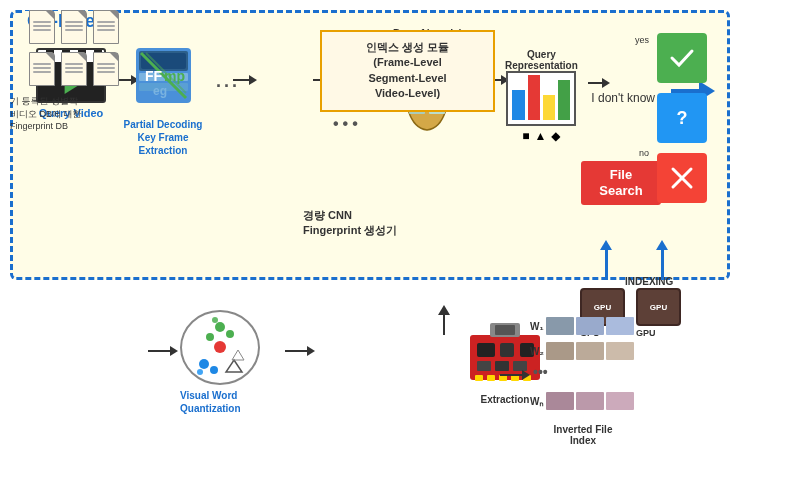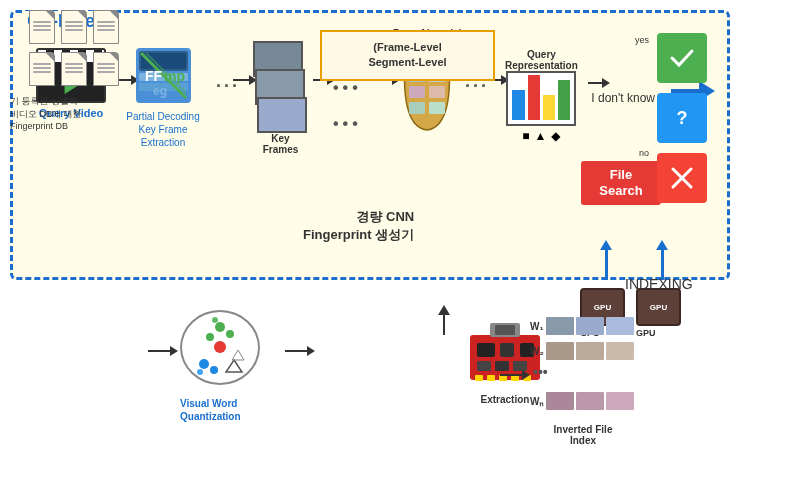--- a/index.html
+++ b/index.html
@@ -109,22 +109,22 @@
       position: absolute;
       top: 30px;
       left: 110px;
       width: 80px;
       text-align: center;
     }
 
     .ffmpeg-label {
       font-size: 10px;
       color: #1a6fce;
-      font-weight: normal;
-      margin-top: 2px;
+      font-weight: bold;
+      margin-top: 10px;
       line-height: 1.3;
     }
 
     .frame-stack {
       position: relative;
       width: 55px;
       height: 90px;
       margin: 0 auto;
     }
 
@@ -290,21 +290,21 @@
       background: #fff;
       display: flex;
       align-items: center;
       justify-content: center;
     }
 
     .vw-label {
       font-size: 10px;
       color: #1a6fce;
       font-weight: bold;
-      margin-top: 12px;
+      margin-top: 4px;
       line-height: 1.3;
     }
 
     
     .index-box {
       position: absolute;
       top: 30px;
       left: 320px;
       width: 175px;
       border: 2px solid #e8a000;
@@ -393,46 +393,35 @@
       </div>
     </div>
 
     <span class="dashed-dots" style="position:absolute;top:58px;left:203px;">...</span>
 
     <div class="arrow-right" style="position:absolute;top:62px;left:220px;">
       <div class="arrow-line" style="width:16px;"></div>
       <div class="arrow-head"></div>
     </div>
 
-    <div style="position:absolute;top:28px;left:240px;">
-      <div class="frame-stack">
-        <div class="frame-item" style="top:0;left:0;background:#778899;"></div>
-        <div class="frame-item" style="top:28px;left:2px;background:#8899aa;"></div>
-        <div class="frame-item" style="top:56px;left:4px;background:#99aacc;"></div>
-      </div>
-      <div style="font-size:10px;color:#333;font-weight:bold;text-align:center;margin-top:2px;">
-        <div>Key</div>
-        <div>Frames</div>
-      </div>
-    </div>
 
     <div class="arrow-right" style="position:absolute;top:62px;left:300px;">
       <div class="arrow-line" style="width:14px;"></div>
       <div class="arrow-head"></div>
     </div>
 
     <div style="position:absolute;top:30px;left:320px;">
       <div class="dots-stack">
         <div class="dot-row">•••</div>
         <div class="dot-row">•••</div>
         <div class="dot-row">•••</div>
       </div>
     </div>
 
-    <div style="position:absolute;top:195px;left:290px;font-size:13px;color:#333;font-weight:bold;text-align:right;line-height:1.4;">
+    <div style="position:absolute;top:195px;left:290px;font-size:11px;color:#333;font-weight:bold;text-align:left;line-height:1.4;">
       <div>경량 CNN</div>
       <div>Fingerprint 생성기</div>
     </div>
 
     <div class="arrow-right" style="position:absolute;top:62px;left:365px;">
       <div class="arrow-line" style="width:14px;"></div>
       <div class="arrow-head"></div>
     </div>
 
     <div style="position:absolute;top:15px;left:380px;">
@@ -524,21 +513,21 @@
   <div style="position:absolute;top:288px;left:580px;">
     <div class="gpu-chip">GPU</div>
     <div class="gpu-label">GPU</div>
   </div>
 
   <div style="position:absolute;top:288px;left:636px;">
     <div class="gpu-chip">GPU</div>
     <div class="gpu-label">GPU</div>
   </div>
 
-  <div style="position:absolute;top:276px;left:625px;font-size:14px;font-weight:normal;color:#333;">INDEXING</div>
+  <div style="position:absolute;top:276px;left:625px;font-size:10px;font-weight:bold;color:#333;">INDEXING</div>
 
   <div style="position:absolute;top:240px;left:600px;display:flex;flex-direction:column;align-items:center;">
     <div style="width:0;height:0;border-left:6px solid transparent;border-right:6px solid transparent;border-bottom:10px solid #1a6fce;"></div>
     <div style="width:3px;height:30px;background:#1a6fce;"></div>
   </div>
   <div style="position:absolute;top:240px;left:656px;display:flex;flex-direction:column;align-items:center;">
     <div style="width:0;height:0;border-left:6px solid transparent;border-right:6px solid transparent;border-bottom:10px solid #1a6fce;"></div>
     <div style="width:3px;height:30px;background:#1a6fce;"></div>
   </div>
 
@@ -624,22 +613,24 @@
     </div>
   </div>
 
   <div class="arrow-right" style="position:absolute;top:346px;left:285px;">
     <div class="arrow-line" style="width:22px;"></div>
     <div class="arrow-head"></div>
   </div>
 
   <div class="index-box">
     <div class="index-title">
+      <div>인덱스 생성 모듈</div>
       <div>(Frame-Level</div>
       <div>Segment-Level</div>
+      <div>Video-Level)</div>
     </div>
   </div>
 
   <div style="position:absolute;top:305px;left:438px;display:flex;flex-direction:column;align-items:center;">
     <div style="width:0;height:0;border-left:6px solid transparent;border-right:6px solid transparent;border-bottom:10px solid #333;"></div>
     <div style="width:2px;height:20px;background:#333;"></div>
   </div>
 
   <div style="position:absolute;top:315px;left:465px;">
     <svg width="80" height="75" viewBox="0 0 80 75">

